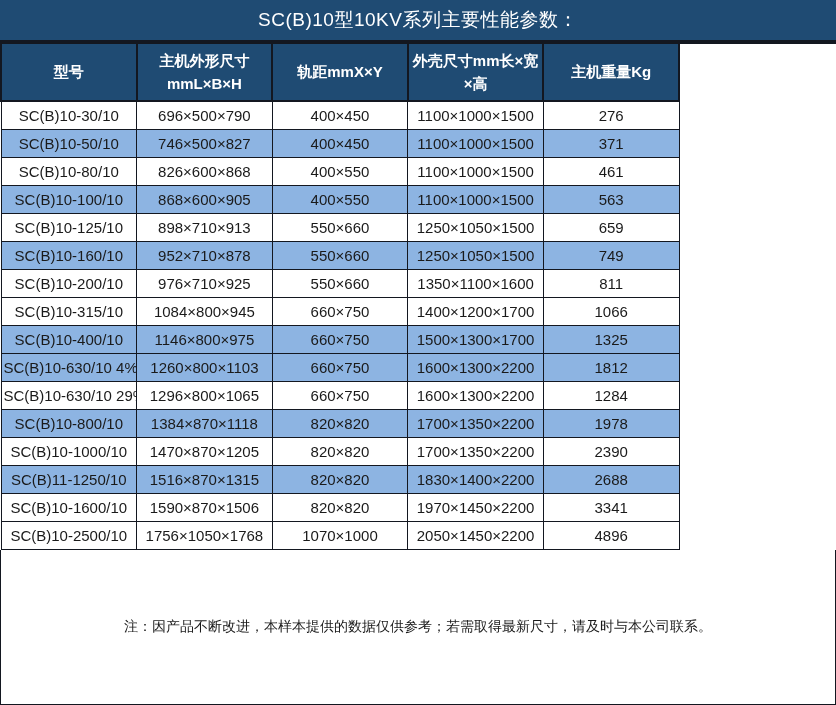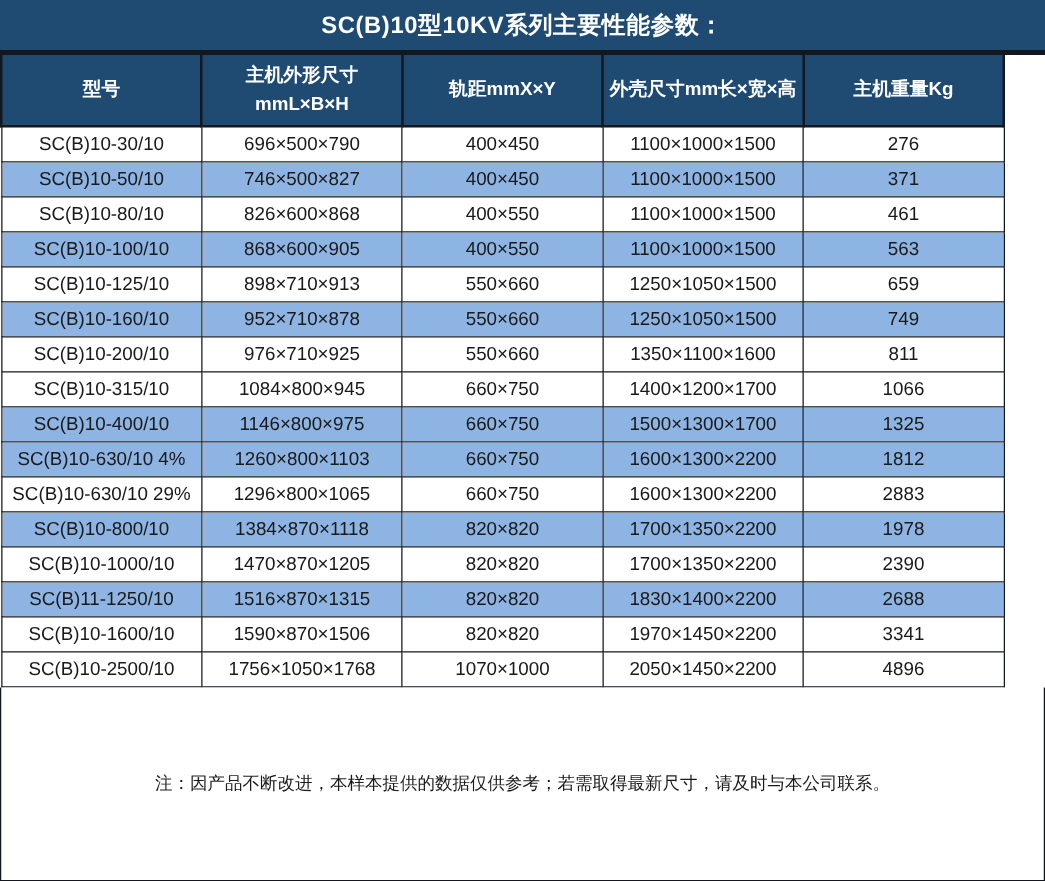--- a/index.html
+++ b/index.html
@@ -7,28 +7,28 @@
     width: 836px; height: 705px;
     font-family: "Liberation Sans", "DejaVu Sans", sans-serif;
     overflow: hidden;
   }
   .page { width: 836px; height: 705px; display: flex; flex-direction: column; }
 
   .title-bar {
     height: 40px; flex: 0 0 40px;
     background: var(--dark_blue, #1F4B73);
     color: var(--header_text, #FFFFFF);
-    font-size: 19px; font-weight: bold;
+    font-size: 19px; font-weight: normal;
     display: flex; align-items: center; justify-content: center;
     border-bottom: 4px solid var(--border_dark, #10131a);
     letter-spacing: 0.5px;
   }
 
   table.spec {
-    width: 804px; border-collapse: collapse; table-layout: fixed;
+    width: 680px; border-collapse: collapse; table-layout: fixed;
     flex: 0 0 auto;
   }
   table.spec col { width: 20%; }
 
   thead th {
     background: var(--dark_blue, #1F4B73);
     color: var(--header_text, #FFFFFF);
     font-size: 15px; font-weight: bold;
     height: 56px; padding: 0 2px;
     border: 2px solid var(--border_dark, #10131a);
@@ -168,21 +168,21 @@
           <td>1260×800×1103</td>
           <td>660×750</td>
           <td>1600×1300×2200</td>
           <td>1812</td>
         </tr>
         <tr>
           <td>SC(B)10-630/10 29%</td>
           <td>1296×800×1065</td>
           <td>660×750</td>
           <td>1600×1300×2200</td>
-          <td>2883</td>
+          <td>1284</td>
         </tr>
         <tr class="alt">
           <td>SC(B)10-800/10</td>
           <td>1384×870×1118</td>
           <td>820×820</td>
           <td>1700×1350×2200</td>
           <td>1978</td>
         </tr>
         <tr>
           <td>SC(B)10-1000/10</td>

